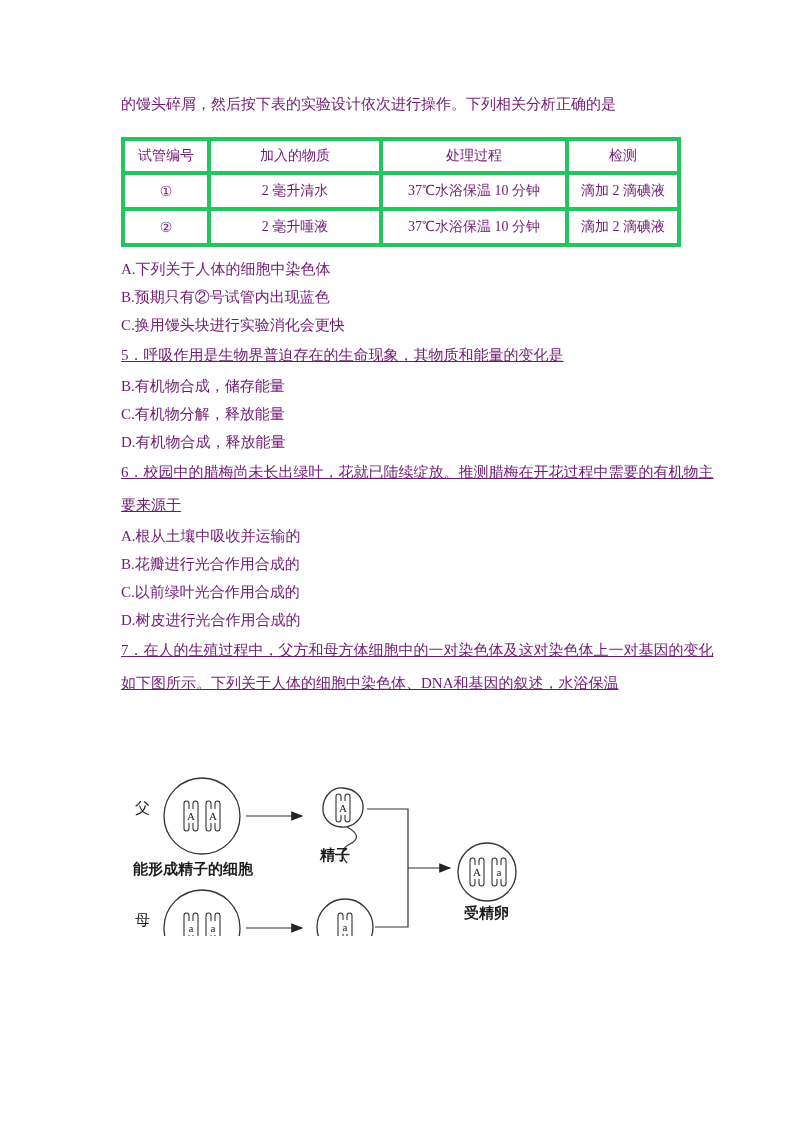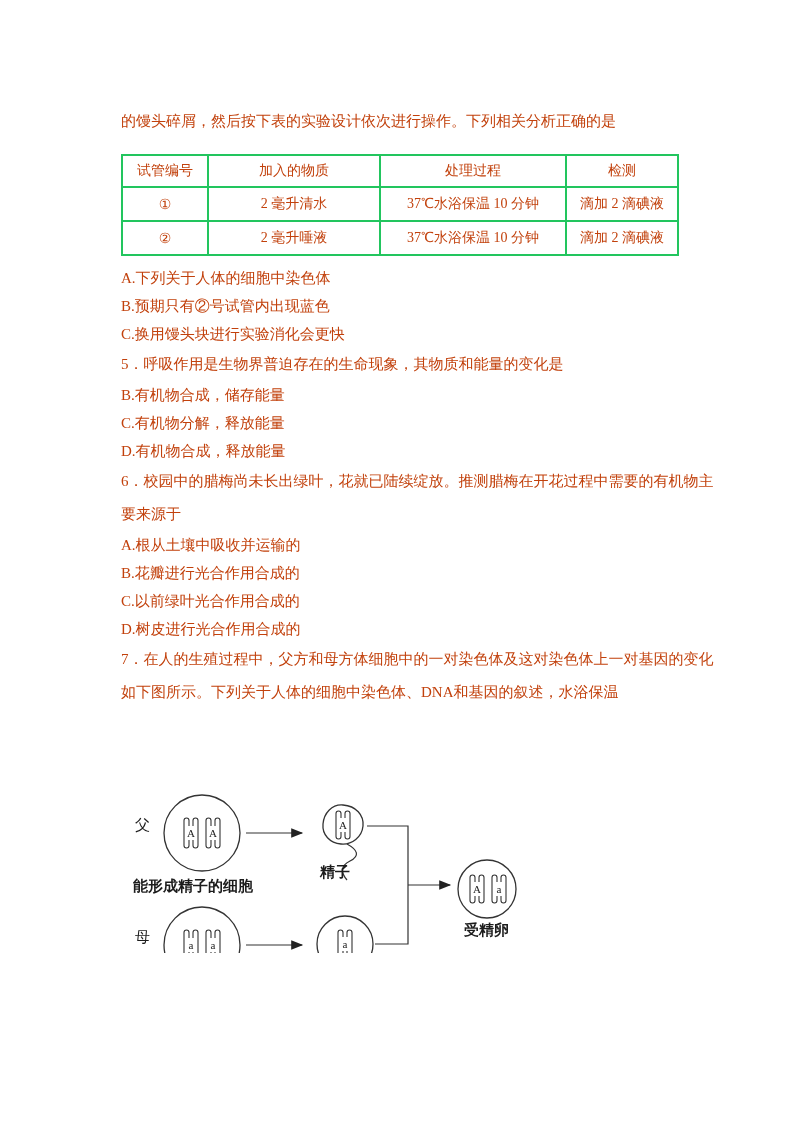--- a/index.html
+++ b/index.html
@@ -1,51 +1,51 @@
 <!DOCTYPE html>
 <html><head>
 <meta charset="utf-8">
 <style>
   html,body { margin:0; padding:0; background:#ffffff; }
   .page {
     position:relative;
     width:794px; height:936px;
     background:#ffffff;
     font-family:"Liberation Serif", serif;
-    color:#c2410c;
+    color:#701a75;
     overflow:hidden;
-    margin-top:17px;
   }
   .content {
     position:absolute;
     left:121px; top:93px;
     width:556px;
   }
   .line {
     font-size:15px;
     line-height:28px;
     white-space:nowrap;
   }
   .intro-line { line-height:22px; }
   .stem-line {
     font-size:15px;
     line-height:33px;
     white-space:nowrap;
+    text-decoration:underline;
   }
   table.exp-table {
     border-collapse:collapse;
     width:556px;
     margin-top:22px;
     margin-bottom:8px;
     font-size:14px;
     text-align:center;
     table-layout:fixed;
   }
   table.exp-table th, table.exp-table td {
-    border:2px solid #22c55e;
+    border:4px solid #22c55e;
     font-weight:normal;
     vertical-align:middle;
     padding:0 2px;
     white-space:nowrap;
     overflow:hidden;
   }
   table.exp-table th { height:30px; }
   table.exp-table td { height:32px; }
   .col-tube  { width:86px; }
   .col-subst { width:172px; }

